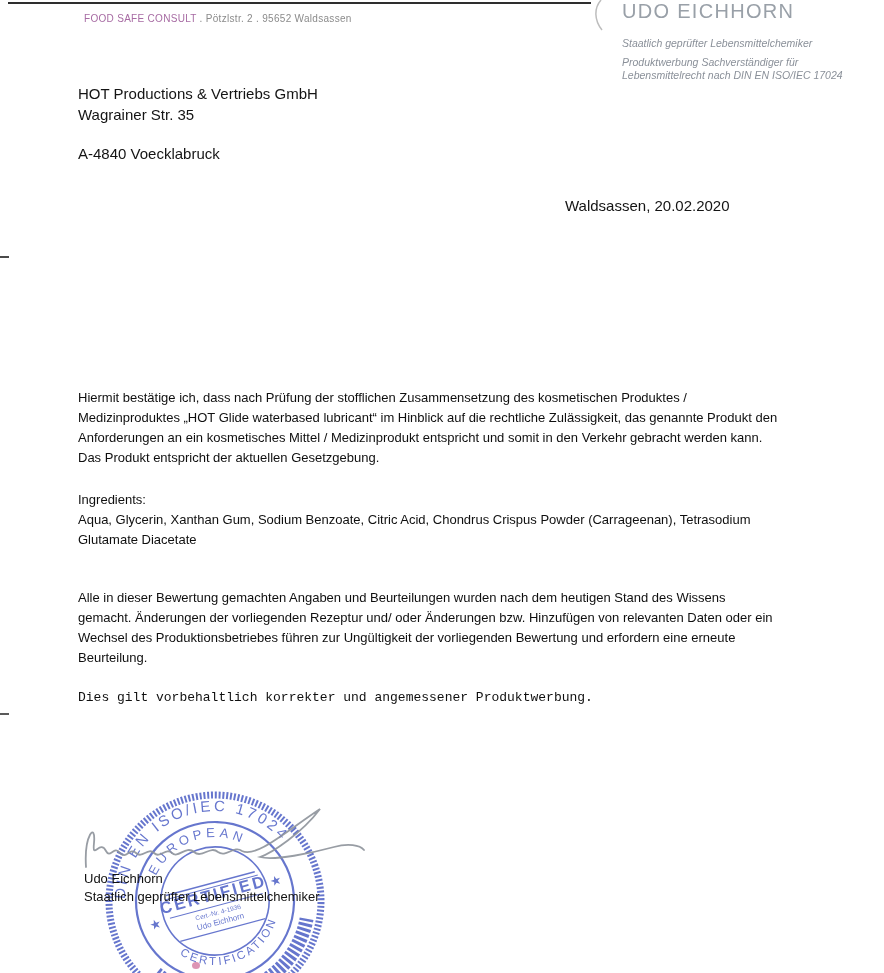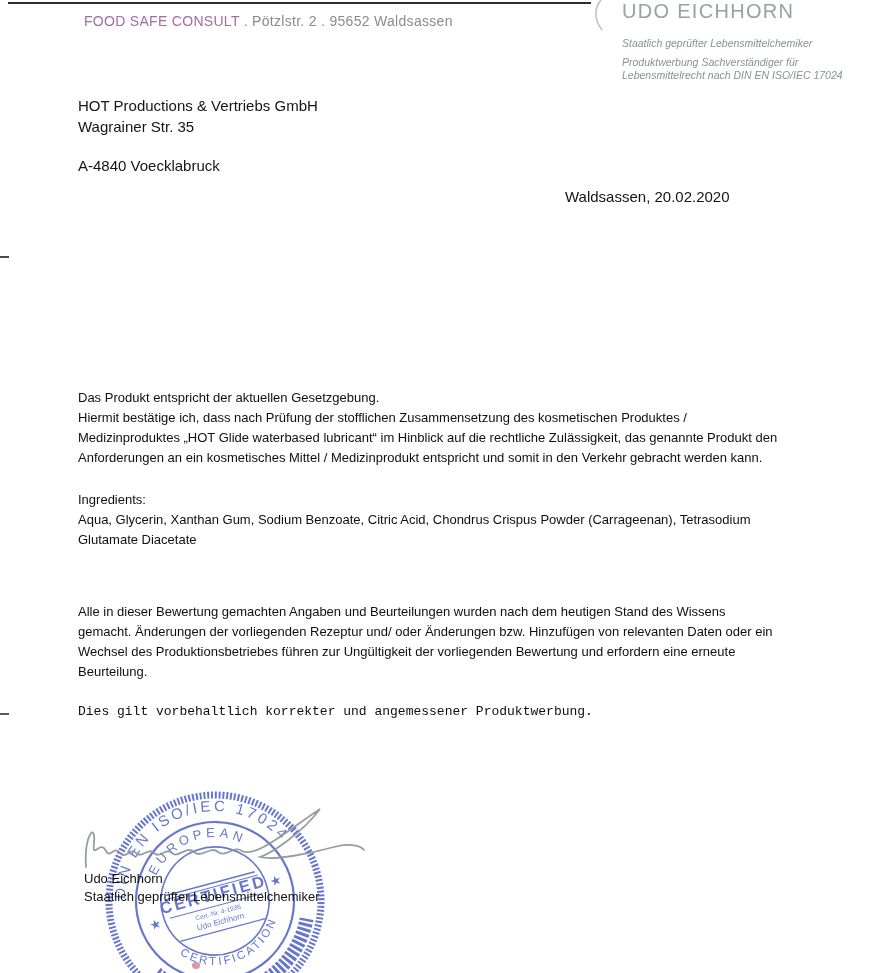--- a/index.html
+++ b/index.html
@@ -3,41 +3,41 @@
 <meta charset="utf-8">
 <style>
   html,body{margin:0;padding:0;background:#fff;}
   .page{
     position:relative;width:884px;height:973px;background:#ffffff;
     overflow:hidden;font-family:"Liberation Sans","DejaVu Sans",sans-serif;color:#101010;
   }
   
   .top-rule{position:absolute;left:8px;top:2px;width:583px;height:2px;background:#2e2e2e;}
   .logo-curve{position:absolute;left:590px;top:0;}
-  .sender-line{position:absolute;left:84px;top:13px;font-size:14px;letter-spacing:.3px;white-space:nowrap;}
+  .sender-line{position:absolute;left:84px;top:13px;font-size:10px;letter-spacing:.3px;white-space:nowrap;}
   .sender-brand{color:#a76ba3;}
   .sender-rest{color:#8b8b8b;}
   .consultant{position:absolute;left:622px;top:0;width:250px;}
   .consultant-name{font-size:20px;letter-spacing:1.3px;color:#99a0a8;white-space:nowrap;}
   .consultant-sub{font-style:italic;color:#8a9099;font-size:10.5px;line-height:13px;}
   .sub1{margin-top:14px;}
   .sub2{margin-top:6px;}
   
-  .recipient{position:absolute;left:78px;top:95px;font-size:15px;line-height:21px;color:#141414;}
+  .recipient{position:absolute;left:78px;top:83px;font-size:15px;line-height:21px;color:#141414;}
   .recipient .gap{margin-bottom:18px;}
-  .dateline{position:absolute;left:565px;top:188px;font-size:15px;color:#141414;white-space:nowrap;}
+  .dateline{position:absolute;left:565px;top:197px;font-size:15px;color:#141414;white-space:nowrap;}
   
   .fold-mark{position:absolute;left:0;width:9px;height:2px;background:#4a4a4a;}
   .fold1{top:256px;}
   .fold2{top:713px;background:#5a5a5a;}
   
   .doc-title{position:absolute;left:78px;top:317px;width:690px;text-align:center;
     font-size:19px;font-weight:bold;letter-spacing:.2px;color:#000;}
   .body-block{position:absolute;left:78px;top:388px;width:700px;font-size:13px;line-height:20px;color:#0f0f0f;}
-  .para2{margin-top:52px;}
+  .para2{margin-top:38px;}
   .para3{margin-top:20px;font-family:Liberation Mono, monospace;}
   .ingredients{margin-top:22px;}
   
   .stamp-wrap{position:absolute;left:96px;top:782px;z-index:1;}
   .sig-svg{position:absolute;left:70px;top:795px;z-index:3;}
   .sig-text{position:absolute;left:84px;top:870px;z-index:4;font-size:13px;line-height:17.5px;color:#111;}
   .red-speck{position:absolute;left:192px;top:962px;width:8px;height:7px;border-radius:50%;
     background:rgba(193,62,118,.55);z-index:2;}
 </style>
 </head>
@@ -65,22 +65,22 @@
     <div>A-4840 Voecklabruck</div>
   </div>
 
   <div class="dateline">Waldsassen, 20.02.2020</div>
 
   <div class="fold-mark fold1"></div>
   <div class="fold-mark fold2"></div>
 
 
   <div class="body-block">
+    <div>Hiermit bestätige ich, dass nach Prüfung der stofflichen Zusammensetzung des kosmetischen Produktes / Medizinproduktes „HOT Glide waterbased lubricant“ im Hinblick auf die rechtliche Zulässigkeit, das genannte Produkt den Anforderungen an ein kosmetisches Mittel / Medizinprodukt entspricht und somit in den Verkehr gebracht werden kann.</div>
     <div>Das Produkt entspricht der aktuellen Gesetzgebung.</div>
-    <div>Hiermit bestätige ich, dass nach Prüfung der stofflichen Zusammensetzung des kosmetischen Produktes / Medizinproduktes „HOT Glide waterbased lubricant“ im Hinblick auf die rechtliche Zulässigkeit, das genannte Produkt den Anforderungen an ein kosmetisches Mittel / Medizinprodukt entspricht und somit in den Verkehr gebracht werden kann.</div>
     <div class="ingredients">Ingredients:</div>
     <div>Aqua, Glycerin, Xanthan Gum, Sodium Benzoate, Citric Acid, Chondrus Crispus Powder (Carrageenan), Tetrasodium Glutamate Diacetate</div>
     <div class="para2">Alle in dieser Bewertung gemachten Angaben und Beurteilungen wurden nach dem heutigen Stand des Wissens gemacht. Änderungen der vorliegenden Rezeptur und/ oder Änderungen bzw. Hinzufügen von relevanten Daten oder ein Wechsel des Produktionsbetriebes führen zur Ungültigkeit der vorliegenden Bewertung und erfordern eine erneute Beurteilung.</div>
     <div class="para3">Dies gilt vorbehaltlich korrekter und angemessener Produktwerbung.</div>
   </div>
 
   <svg class="stamp-wrap" width="238" height="238" viewBox="-119 -119 238 238">
     <defs>
       <path id="arcOuterTop" d="M -90,0 A 90,90 0 0 1 90,0"></path>
       <path id="arcInnerTop" d="M -64,0 A 64,64 0 0 1 64,0"></path>

